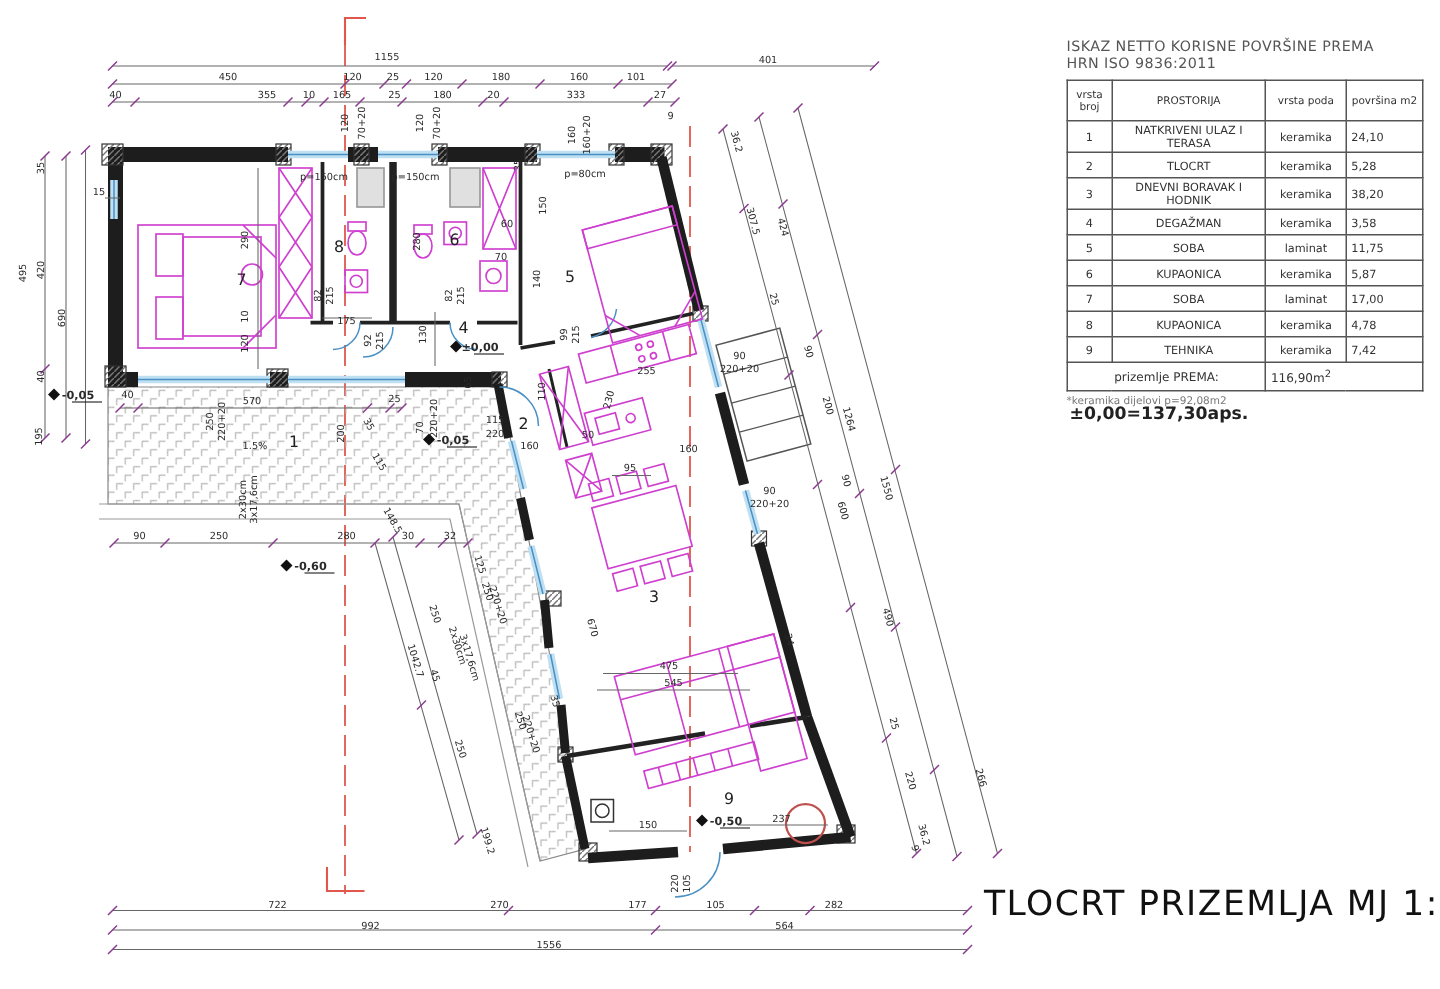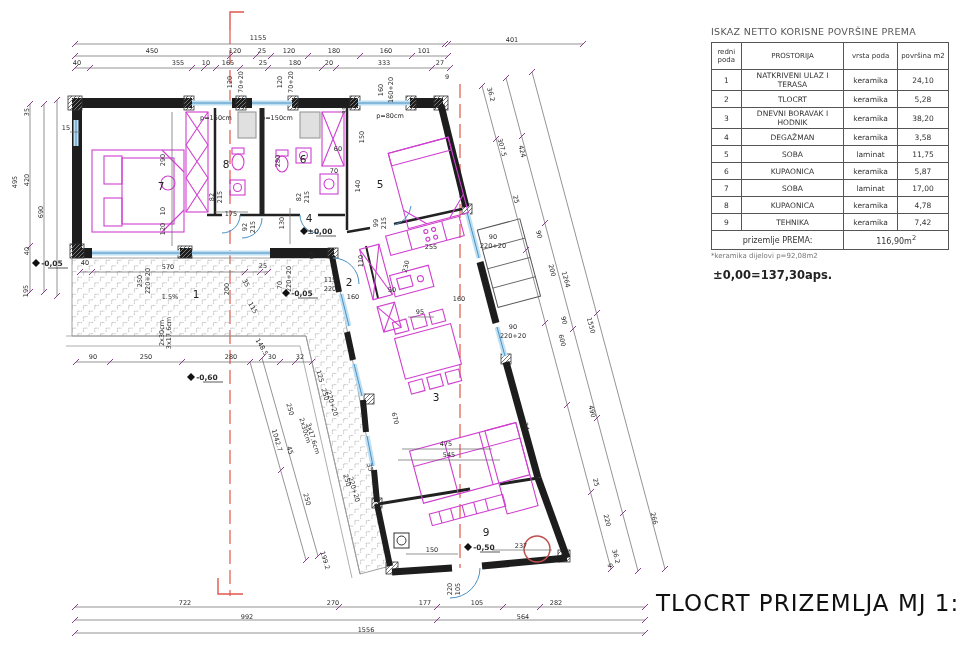--- a/index.html
+++ b/index.html
@@ -9,21 +9,21 @@
   svg text{fill:#2a2a2a;font-family:"DejaVu Sans","Liberation Sans",sans-serif;text-anchor:middle;}
   .dim-label{font-size:6.5px;}
   .room-number{font-size:10.5px;fill:#222;}
   .window-label{font-size:6.5px;}
   .level-label{font-size:7.5px;font-weight:bold;}
   .tablebox{position:absolute;left:711px;top:26px;width:242px;color:#444;}
   .tbl-title{font-size:9.5px;line-height:11px;letter-spacing:.3px;color:#555;}
   table{border-collapse:collapse;margin-top:5px;width:238px;border:1.5px solid #333;}
   th,td{border:1px solid #555;font-size:7.5px;padding:1px 3px;color:#333;font-weight:normal;}
   th{font-size:7px;text-align:center;height:24px;}
-  td.c{text-align:center;} td.r{text-align:center;}
+  td.c{text-align:center;} td.r{text-align:left;}
   td{height:14px;text-align:center;}
   .totrow td{border-top:1.5px solid #333;font-size:8px;height:16px;}
   .footnote{font-size:7px;color:#777;margin-top:2px;}
   .levelnote{position:absolute;left:713px;top:268px;font-size:11.5px;font-weight:bold;color:#222;}
   .drawtitle{position:absolute;left:656px;top:590px;font-size:23px;color:#111;letter-spacing:1px;white-space:nowrap;}
 </style>
 </head>
 <body>
 
 <div id="stage">
@@ -384,24 +384,25 @@
         <polygon points="187,377 191,373 195,377 191,381" fill="#111"></polygon>
         <line x1="203" y1="382" x2="223" y2="382" stroke="#111" stroke-width="0.7"></line>
         <text x="484" y="550" class="level-label">-0,50</text>
         <polygon points="464,547 468,543 472,547 468,551" fill="#111"></polygon>
         <line x1="480" y1="552" x2="500" y2="552" stroke="#111" stroke-width="0.7"></line>
       </g>
 </svg>
 
   <div class="tablebox">
     <div class="tbl-title">ISKAZ NETTO KORISNE POVRŠINE PREMA</div>
+    <div class="tbl-title">HRN ISO 9836:2011</div>
     <table>
       <thead>
         <tr>
-          <th style="width:24px">redni poda</th>
+          <th style="width:24px">vrsta broj</th>
           <th style="width:110px">PROSTORIJA</th>
           <th style="width:50px">vrsta poda</th>
           <th style="width:48px">površina m2</th>
         </tr>
       </thead>
       <tbody id="area-rows">
           <tr>
             <td class="c">1</td>
             <td class="">NATKRIVENI ULAZ I TERASA</td>
             <td class="c">keramika</td>

